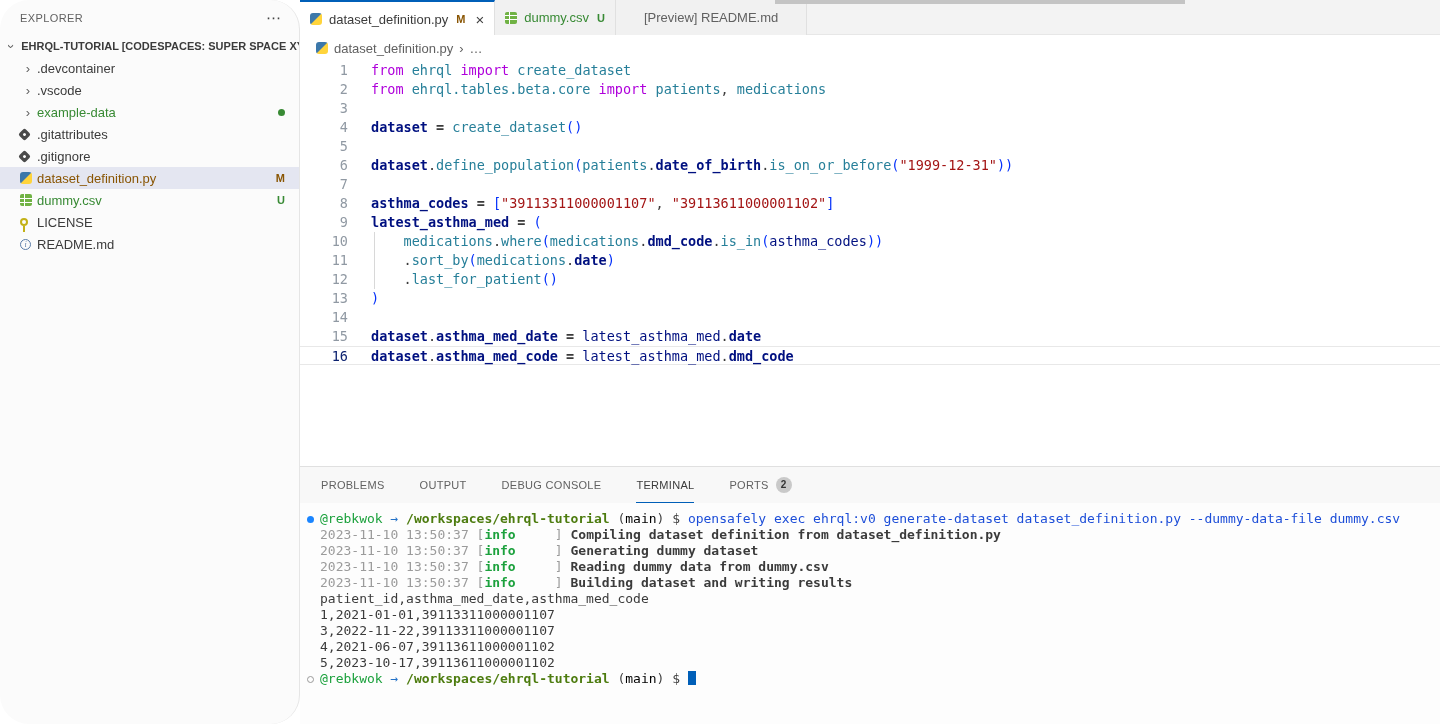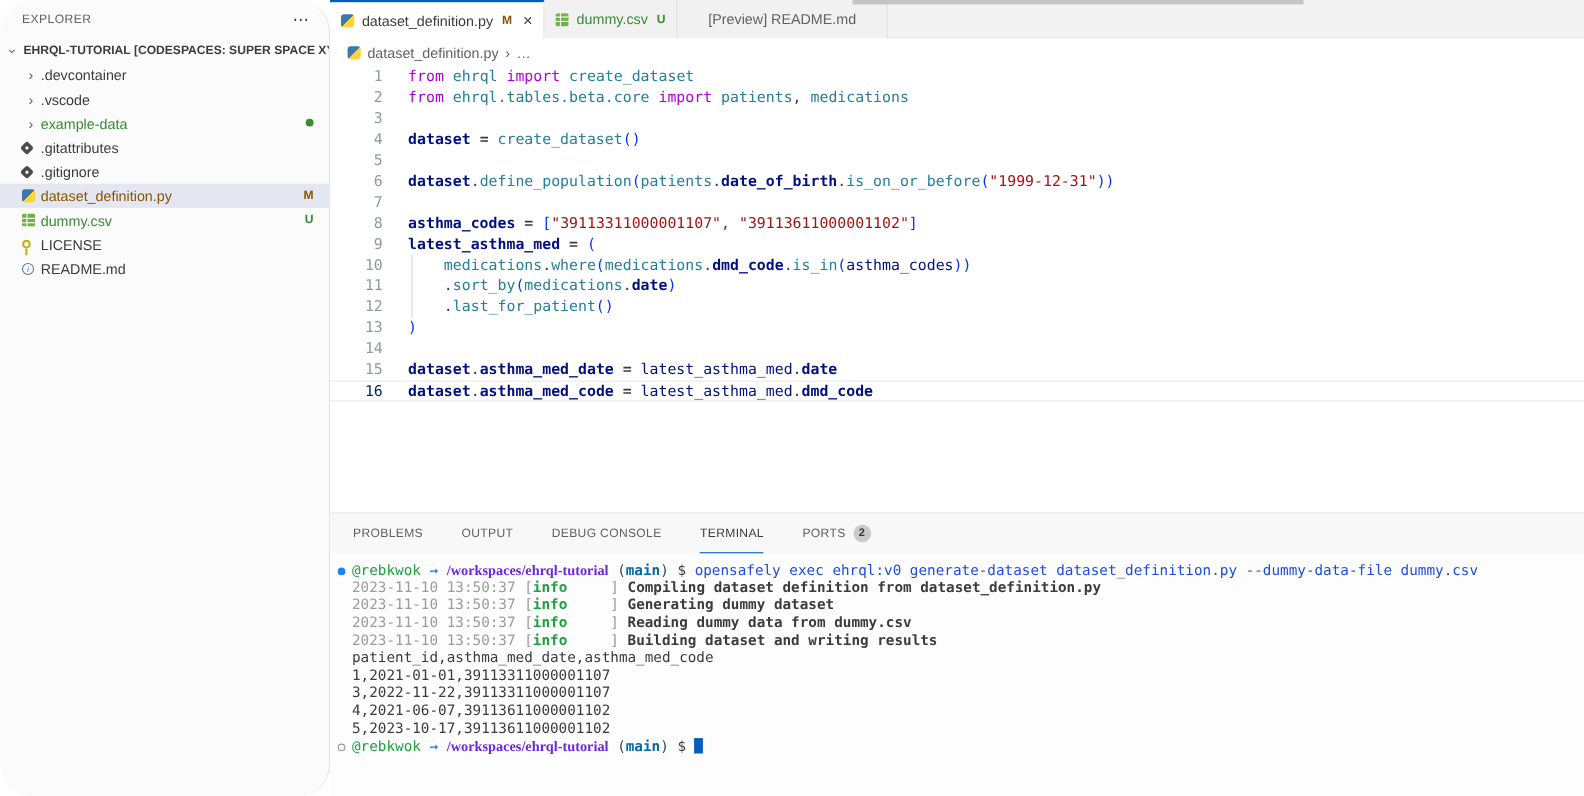--- a/index.html
+++ b/index.html
@@ -110,22 +110,22 @@
     font-weight:bold; }
 
   .terminal { position:relative; padding:8px 0 0 0; font-family:"DejaVu Sans Mono", monospace;
     font-size:13px; cursor:text; }
   .t-line { position:relative; height:16px; line-height:16px; white-space:pre; padding-left:20px; }
   .dec { position:absolute; left:7px; top:5px; width:7px; height:7px; border-radius:50%; }
   .dec.filled { background:#1a85ff; }
   .dec.open { border:1px solid #9a9a9a; background:transparent; }
   .sg-user { color:#1ca13d; }
   .sg-arrow { color:#2472c8; }
-  .sg-path { color:#6d28d9; font-weight:bold;font-family:Liberation Serif, serif; }
-  .sg-branch { color:#0369a1; font-weight:bold; }
+  .sg-path { color:#4d7c0f; font-weight:bold; }
+  .sg-branch { color:#000000; font-weight:normal; }
   .sg-pl { color:#424242; }
   .sg-cmd { color:#1d4ed8; }
   .sg-ts { color:#9b9b9b; }
   .sg-info { color:#1ca13d; font-weight:bold; }
   .sg-msg { color:#3b3b3b; font-weight:bold; }
   .sg-csv { color:#3b3b3b; }
   .cursor-block { display:inline-block; width:8px; height:14px; background:#005fb8;
     vertical-align:-2px; }
 </style>
 </head>

